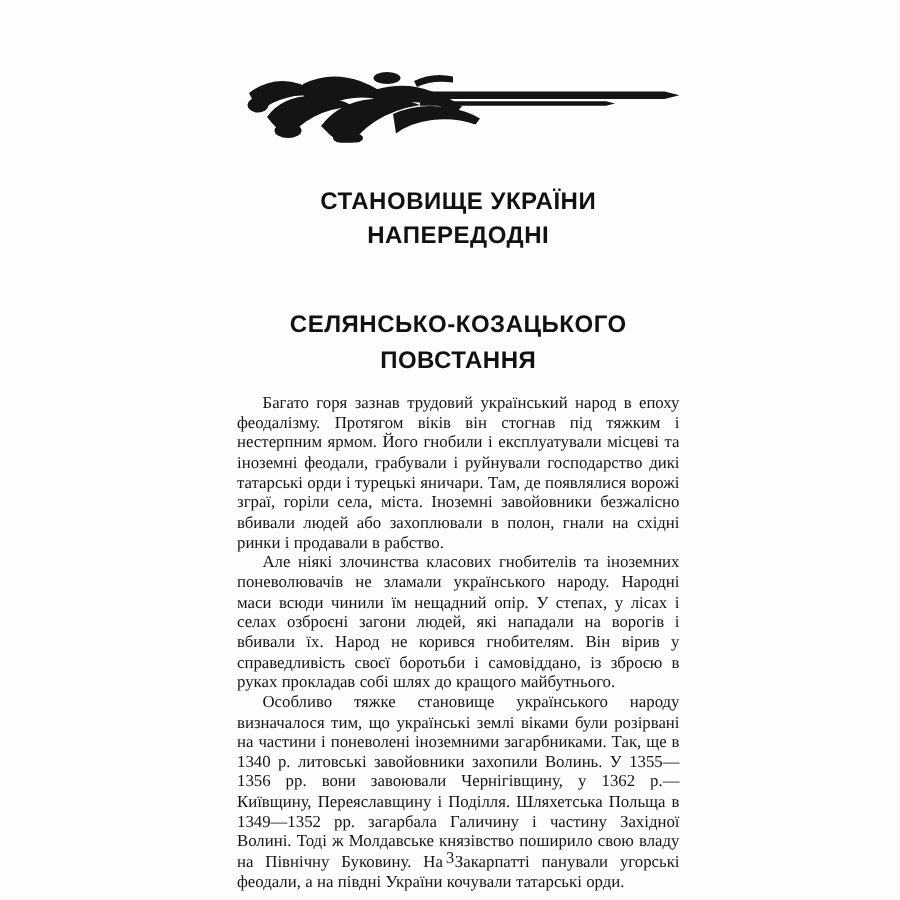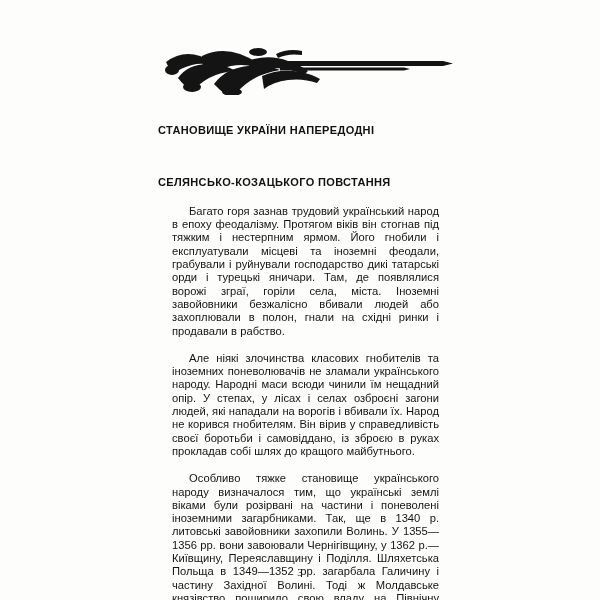--- a/index.html
+++ b/index.html
@@ -33,39 +33,39 @@
     position: relative;
     height: 55px;
     width: 295px;
     margin-bottom: 28px;
   }
   .ornament svg {
     display: block;
   }
   
   .doc-heading {
-    text-align: left;
+    text-align: center;
     font-family: "Liberation Sans", sans-serif;
     font-weight: bold;
-    font-size: 11px;
+    font-size: 16px;
     letter-spacing: 0.35px;
     line-height: 1.45;
     color: #111;
     margin: 0 0 11px 0;
   }
   .doc-heading .line2 {
     display: block;
     margin-top: 36px;
   }
   
   .body-text p {
-    margin: 14px;
+    margin: 0;
     text-align: justify;
     text-justify: inter-word;
-    font-family: Liberation Sans, sans-serif;
+    font-family: Liberation Serif, serif;
     font-size: 11.2px;
     line-height: 13.3px;
     text-indent: 17px;
     color: #141414;
     -webkit-hyphens: auto;
     hyphens: auto;
     word-spacing: 0.1px;
   }
   .body-text p + p {
     margin-top: 0px;

